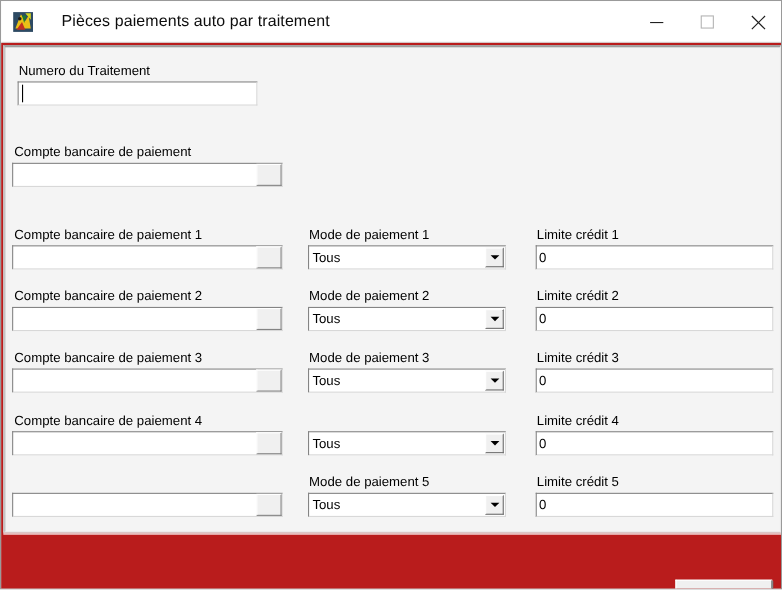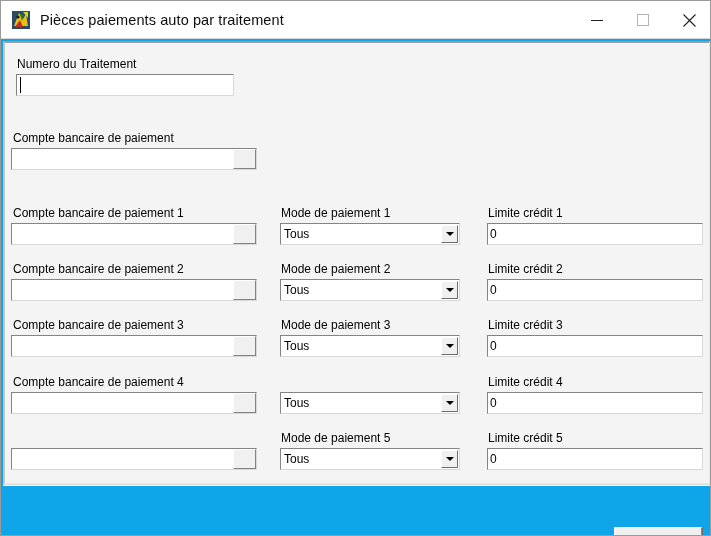--- a/index.html
+++ b/index.html
@@ -24,20 +24,21 @@
   
   .titlebar {
     position: absolute;
     left: 0; top: 0;
     width: 711px;
     height: 38px;
     background: #ffffff;
     display: flex;
     align-items: center;
     box-sizing: border-box;
+    gap: 16px;
   }
   .title-icon {
     width: 22px;
     height: 22px;
     margin-left: 9px;
     margin-right: 8px;
     flex: 0 0 auto;
     position: relative;
   }
   .title-text {
@@ -72,21 +73,21 @@
     background: #d6d6d6;
   }
 
   
   .client {
     position: absolute;
     left: 0;
     top: 38px;
     width: 711px;
     height: 498px;
-    background: #0ea5e9;
+    background: #b91c1c;
   }
 
   
   .panel {
     position: absolute;
     left: 2px;
     top: 2px;
     width: 707px;
     height: 443px;
     box-sizing: border-box;

